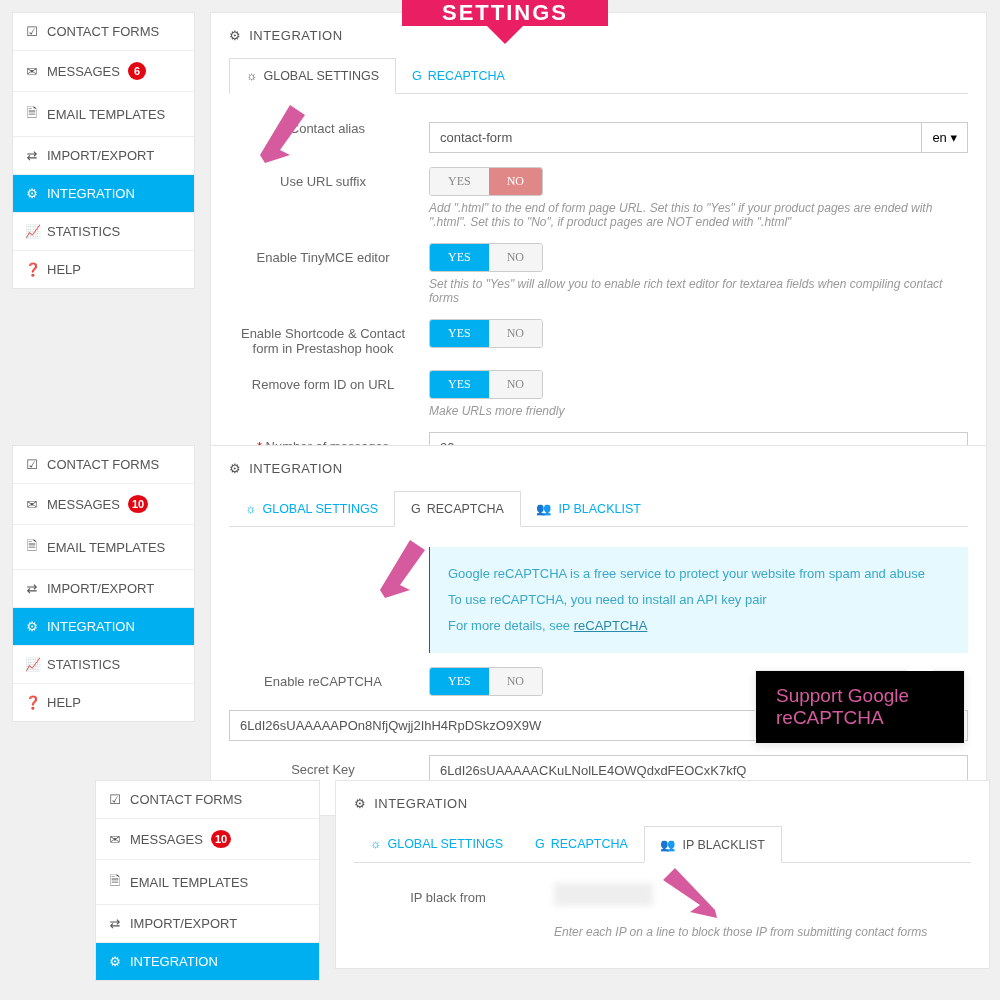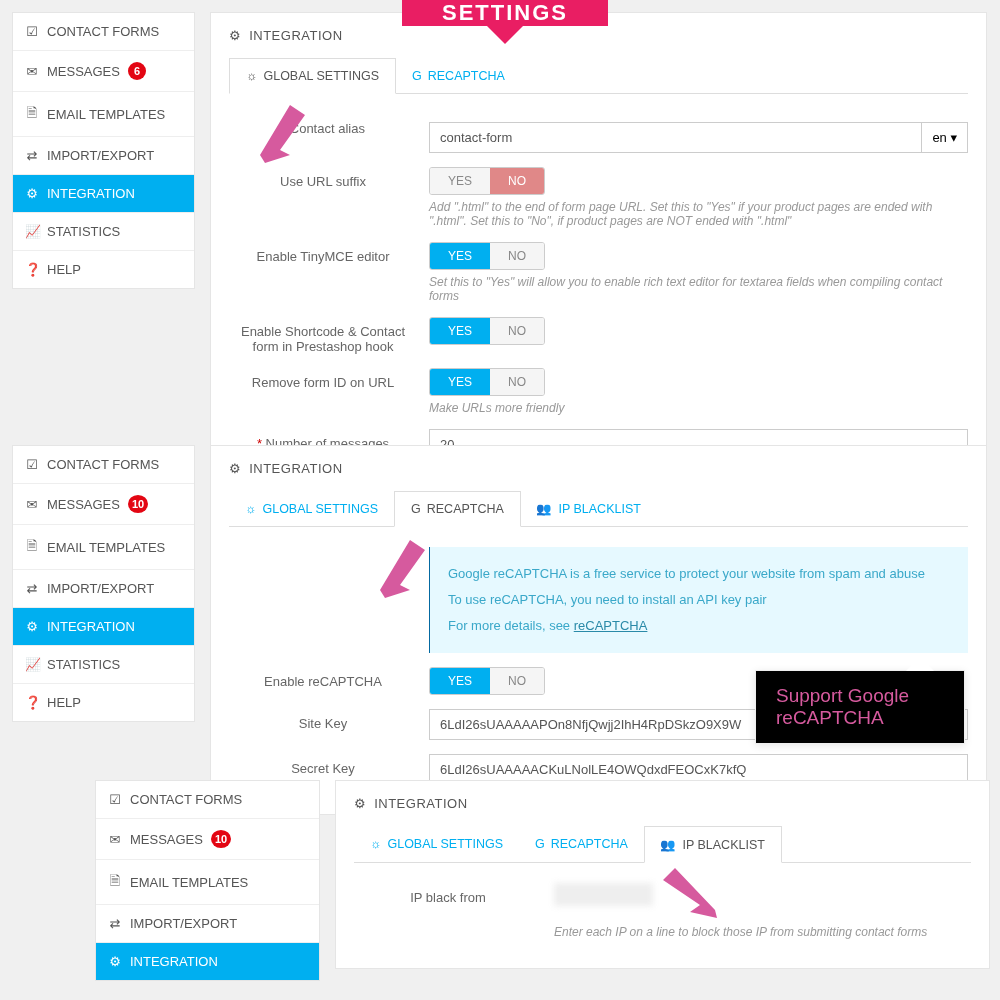--- a/index.html
+++ b/index.html
@@ -28,21 +28,21 @@
 
 .form-row { display: flex; align-items: flex-start; margin-bottom: 14px; }
 .form-label { width: 200px; text-align: center; padding-right: 12px; padding-top: 7px; color: #666; font-size: 13px; }
 .form-label .req { color: #c00; }
 .form-control { flex: 1; }
 .input-group { display: flex; margin-top: 8px; }
 .text-input { flex: 1; border: 1px solid #ccc; padding: 7px 10px; font-size: 13px; color: #555; }
 .lang-btn { border: 1px solid #ccc; border-left: none; padding: 7px 10px; background: #fff; cursor: pointer; font-size: 13px; }
 
 .toggle { display: inline-flex; border: 1px solid #ccc; border-radius: 3px; overflow: hidden; }
-.toggle-btn { padding: 6px 18px; font-size: 12px; background: #f5f5f5; cursor: pointer; color: #888; }
+.toggle-btn { padding: 6px 18px; font-size: 12px; background: #f5f5f5; cursor: pointer; color: #888; font-family: Liberation Serif, serif; }
 .toggle-btn.yes.on { background: #00aff0; color: #fff; }
 .toggle-btn.no.on { background: #e08888; color: #fff; }
 
 .help-text { color: #999; font-style: italic; font-size: 12px; margin-top: 5px; }
 
 .info-box { background: #e6f9ff; border-left: 1px solid #0369a1; padding: 14px 18px; color: #3aa8c9; font-size: 13px; line-height: 2; }
 .info-box a { color: #2a8aa8; }
 
 .settings-banner { position: absolute; top: 0; left: 402px; background: #e91e63; color: #fff; padding: 0 40px; font-size: 22px; font-weight: bold; letter-spacing: 2px; }
 .settings-banner::after { content: ''; position: absolute; bottom: -18px; left: 50%; transform: translateX(-50%); border-left: 18px solid transparent; border-right: 18px solid transparent; border-top: 18px solid #e91e63; }
@@ -226,21 +226,20 @@
       <div class="form-row">
         <div class="form-label">Enable reCAPTCHA</div>
         <div class="form-control">
           <div class="toggle">
             <div class="toggle-btn yes on">YES</div>
               <div class="toggle-btn no">NO</div>
           </div>
         </div>
       </div>
       <div class="form-row">
-        <div class="form-label">Site Key</div>
         <div class="form-control"><input class="text-input" style="width: 100%;" value="6LdI26sUAAAAAPOn8NfjQwjj2IhH4RpDSkzO9X9W"></div>
       </div>
       <div class="form-row">
         <div class="form-label">Secret Key</div>
         <div class="form-control"><input class="text-input" style="width: 100%;" value="6LdI26sUAAAAACKuLNolLE4OWQdxdFEOCxK7kfQ"></div>
       </div>
     </div>
   </div>
 </div>
 

